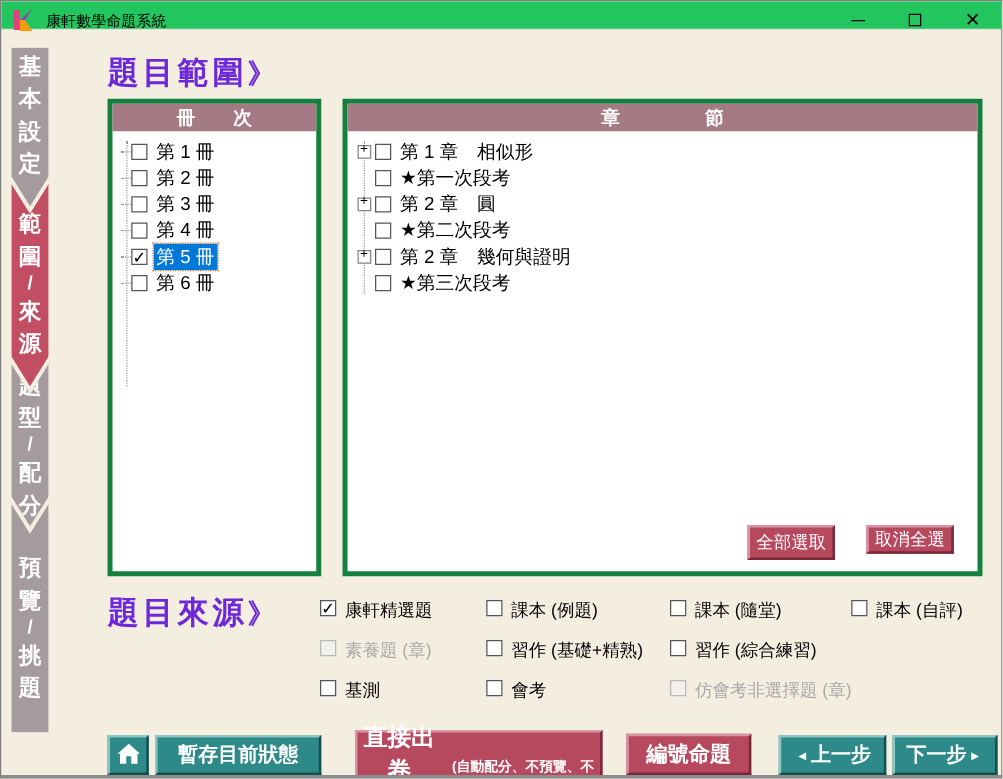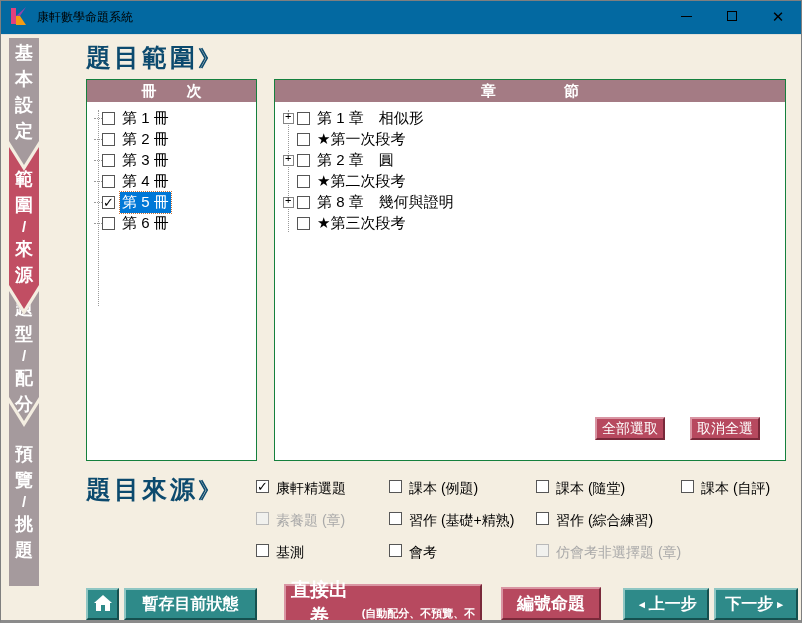--- a/index.html
+++ b/index.html
@@ -5,21 +5,21 @@
   * { margin:0; padding:0; box-sizing:border-box; }
   html,body { width:802px; height:623px; }
   body { font-family:"Liberation Sans","DejaVu Sans",sans-serif; }
   #app {
     position:relative; width:802px; height:623px;
     background:#F4EEE1; overflow:hidden;
     border:1px solid #7f7f7f; border-bottom:3px solid #8b8b8b;
   }
 
   
-  .titlebar { position:absolute; left:0; top:0; width:100%; height:34px; background:#0369a1; border-bottom:1px solid #e3e0d8; }
+  .titlebar { position:absolute; left:0; top:0; width:100%; height:23px; background:#22c55e; border-bottom:1px solid #e3e0d8; }
   .logo { position:absolute; left:9px; top:6px; width:18px; height:18px; }
   .logo svg { display:block; }
   .title-text { position:absolute; left:36px; top:8px; font-size:12px; color:#000; }
   .wbtn { position:absolute; top:0; width:46px; height:30px; display:flex; align-items:center; justify-content:center; }
   .wbtn.min { right:92px; } .wbtn.max { right:46px; } .wbtn.close { right:0; }
   .glyph-min { width:11px; height:0; border-bottom:1px solid #000; display:block; }
   .glyph-max { width:10px; height:10px; border:1px solid #000; display:block; }
   .glyph-close { font-size:15px; color:#000; line-height:1; }
 
   
@@ -27,27 +27,27 @@
          display:flex; flex-direction:column; align-items:center; text-align:center; line-height:26px; }
   .tab-inactive { background:#A59A9D; }
   .tab-active { background:#C14E63; }
   .tab1 { top:37px;  height:127px; clip-path:polygon(0 0,100% 0,100% calc(100% - 24px),50% 100%,0 calc(100% - 24px)); justify-content:center; padding-bottom:20px; }
   .tab2 { top:146px; height:162px; clip-path:polygon(0 0,50% 24px,100% 0,100% calc(100% - 24px),50% 100%,0 calc(100% - 24px)); justify-content:center; padding-top:16px; padding-bottom:18px; }
   .tab3 { top:290px; height:130px; clip-path:polygon(0 0,50% 24px,100% 0,100% calc(100% - 24px),50% 100%,0 calc(100% - 24px)); justify-content:center; padding-top:18px; padding-bottom:18px; }
   .tab4 { top:402px; height:183px; clip-path:polygon(0 0,50% 24px,100% 0,100% 100%,0 100%); justify-content:flex-start; padding-top:38px; }
   .tab .slash { font-size:15px; line-height:18px; }
 
   
-  .heading { position:absolute; color:#0c4a6e; font-weight:bold; font-size:25px; letter-spacing:3px; }
+  .heading { position:absolute; color:#6d28d9; font-weight:bold; font-size:25px; letter-spacing:3px; }
   .heading .arrow { font-size:22px; letter-spacing:0; }
   #scope-heading { left:85px; top:40px; }
   #sources-heading { left:85px; top:472px;text-align:right; }
 
   
-  .panel { position:absolute; background:#fff; border:1px solid #15803d; }
+  .panel { position:absolute; background:#fff; border:4px solid #15803d; }
   #volumes-panel { left:85px; top:78px; width:171px; height:382px; }
   #chapters-panel { left:273px; top:78px; width:512px; height:382px; }
   .panel-header { height:22px; background:#A47B84; color:#fff; font-weight:bold; font-size:15px;
                   display:flex; align-items:center; justify-content:center; }
   .ws-narrow { word-spacing:26px; }
   .ws-wide { word-spacing:64px; }
 
   
   .tree { position:relative; padding-top:6px; }
   .vline { position:absolute; border-left:1px dotted #9a9a9a; }
@@ -60,21 +60,21 @@
   .cb.checked::after { content:"✓"; position:absolute; left:0px; top:-2px; font-size:13px; font-weight:bold; color:#000; }
   .expander { position:relative; width:11px; height:11px; border:1px solid #848484; background:#fff; flex:0 0 11px;
               margin-right:3px; visibility:hidden; }
   .expander::before { content:"+"; position:absolute; left:1px; top:-3px; font-size:11px; color:#000; line-height:11px; }
   .trow.expandable .expander { visibility:visible; }
   .tlabel { margin-left:5px; padding:1px 2px; white-space:pre; }
   .tlabel.selected { background:#0078D7; color:#fff; outline:1px dotted #c87137; }
   .btn3d-red { background:#B7495F; color:#fff; border-top:2px solid #D995A3; border-left:2px solid #D995A3;
                border-right:2px solid #79293A; border-bottom:2px solid #79293A;
                display:flex; align-items:center; justify-content:center; }
-  #select-all  { position:absolute; left:320px; top:337px; width:70px; height:23px; font-size:14px; }
+  #select-all  { position:absolute; left:320px; top:337px; width:70px; height:28px; font-size:14px; }
   #deselect-all{ position:absolute; left:415px; top:337px; width:70px; height:23px; font-size:14px; }
 
   
   .src { position:absolute; display:flex; height:16px; font-size:14px; color:#000; }
   .src .cb { margin-right:7px; }
   .src.disabled { color:#a9a9a9; }
   .src.disabled .cb { border-color:#b9b9b9; background:#f1f1ee; }
 
   
   .btn-teal { background:#2E8A89; color:#fff; border-top:2px solid #8FC6C3; border-left:2px solid #8FC6C3;
@@ -201,21 +201,21 @@
       <div class="trow">
         <span class="stub"></span>
         <span class="expander"></span>
         <span class="cb"></span>
         <span class="tlabel">★第二次段考</span>
       </div>
       <div class="trow expandable">
         <span class="stub"></span>
         <span class="expander"></span>
         <span class="cb"></span>
-        <span class="tlabel">第 8 章　幾何與證明</span>
+        <span class="tlabel">第 2 章　幾何與證明</span>
       </div>
       <div class="trow">
         <span class="stub"></span>
         <span class="expander"></span>
         <span class="cb"></span>
         <span class="tlabel">★第三次段考</span>
       </div>
     </div>
     <button class="btn3d-red" id="select-all">全部選取</button>
     <button class="btn3d-red" id="deselect-all">取消全選</button>

